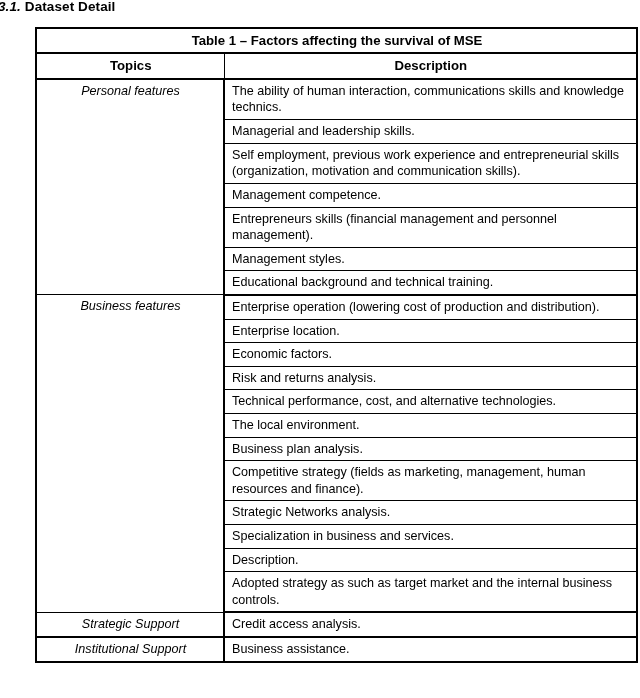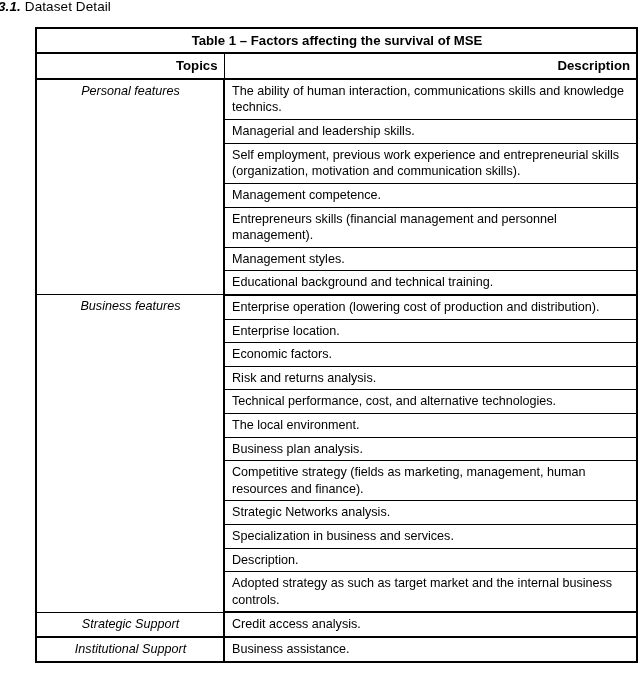--- a/index.html
+++ b/index.html
@@ -25,21 +25,21 @@
     font-weight: bold;
     letter-spacing: 0.1px;
     white-space: nowrap;
   }
   .section-number {
     font-style: italic;
     font-weight: bold;
   }
   .section-title {
     font-style: normal;
-    font-weight: normal;
+    font-weight: bold;
   }
 
   
   .table-wrap {
     position: absolute;
     left: 35px;
     top: 27px;
     width: 623px;
   }
   table.factors-table {
@@ -61,21 +61,21 @@
   }
 
   .cap-cell {
     text-align: center;
     font-weight: bold;
     font-size: 13.2px;
     padding: 4px 6px 5px 6px;
     border-bottom: 2px solid #000000 !important;
   }
   .col-head {
-    text-align: right;
+    text-align: center;
     font-weight: bold;
     font-size: 13.2px;
     padding: 4px 6px 5px 6px;
     border-bottom: 2px solid #000000 !important;
   }
   .topic-cell {
     text-align: center;
     vertical-align: middle;
     border-right: 2px solid #000000 !important;
     padding: 4px 6px;

